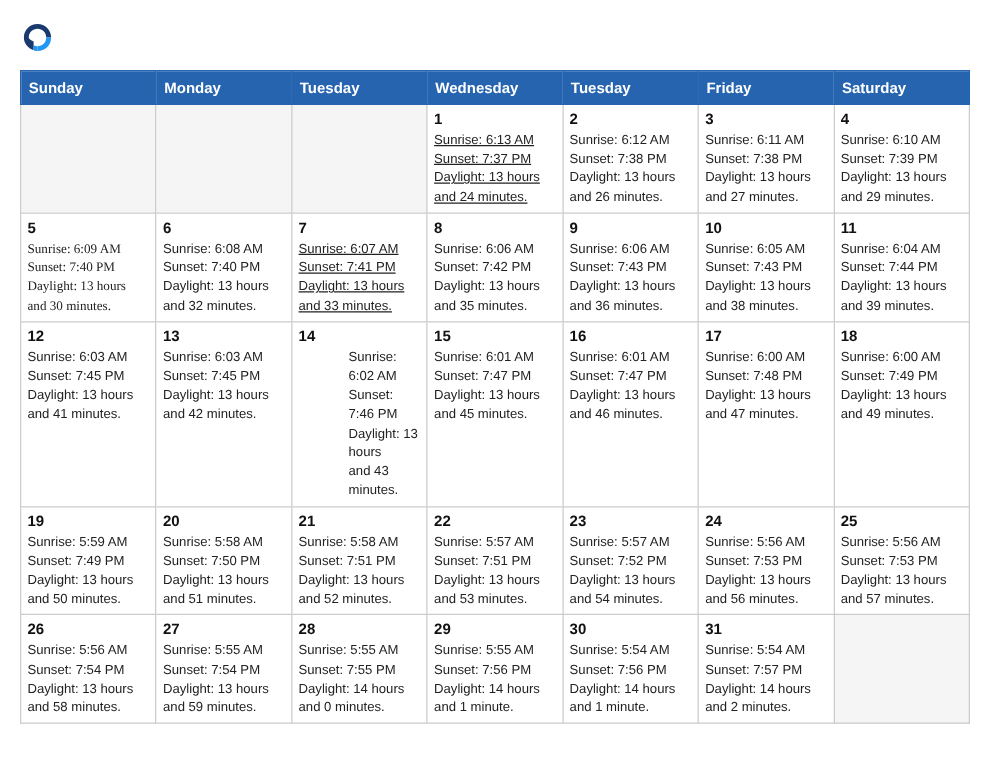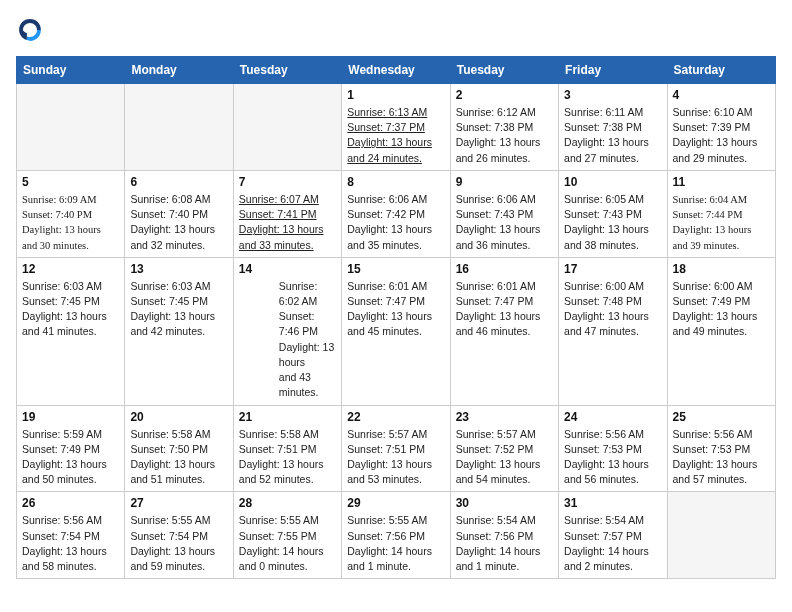--- a/index.html
+++ b/index.html
@@ -185,21 +185,21 @@
         </td>
         <td>
           <div class="day-num">10</div>
           <div class="day-info" style="white-space: pre-line;">Sunrise: 6:05 AM
 Sunset: 7:43 PM
 Daylight: 13 hours
 and 38 minutes.</div>
         </td>
         <td>
           <div class="day-num">11</div>
-          <div class="day-info" style="white-space: pre-line; font-family: Liberation Serif, serif;">Sunrise: 6:04 AM
+          <div class="day-info" style="white-space: pre-line;">Sunrise: 6:04 AM
 Sunset: 7:44 PM
 Daylight: 13 hours
 and 39 minutes.</div>
         </td>
       </tr>
       <tr>
         <td>
           <div class="day-num">12</div>
           <div class="day-info" style="white-space: pre-line;">Sunrise: 6:03 AM
 Sunset: 7:45 PM

